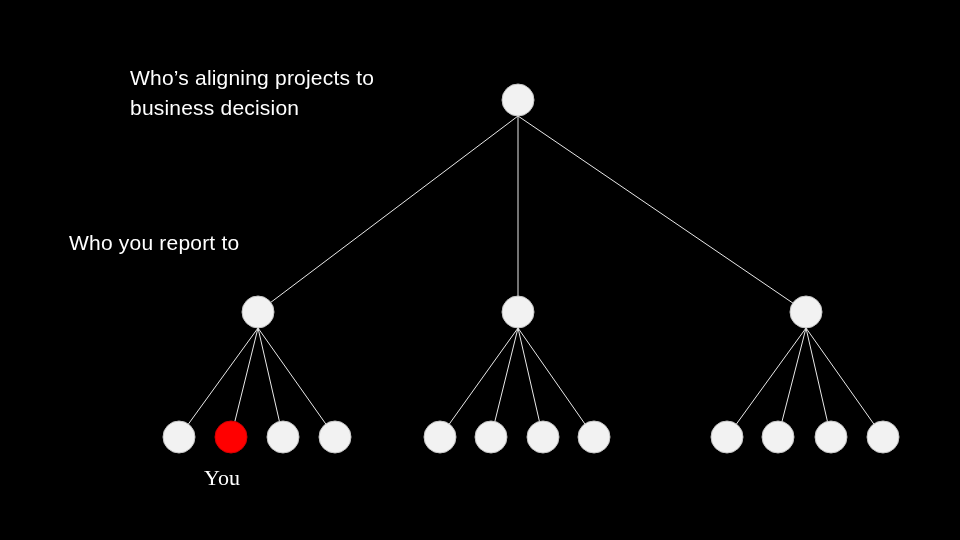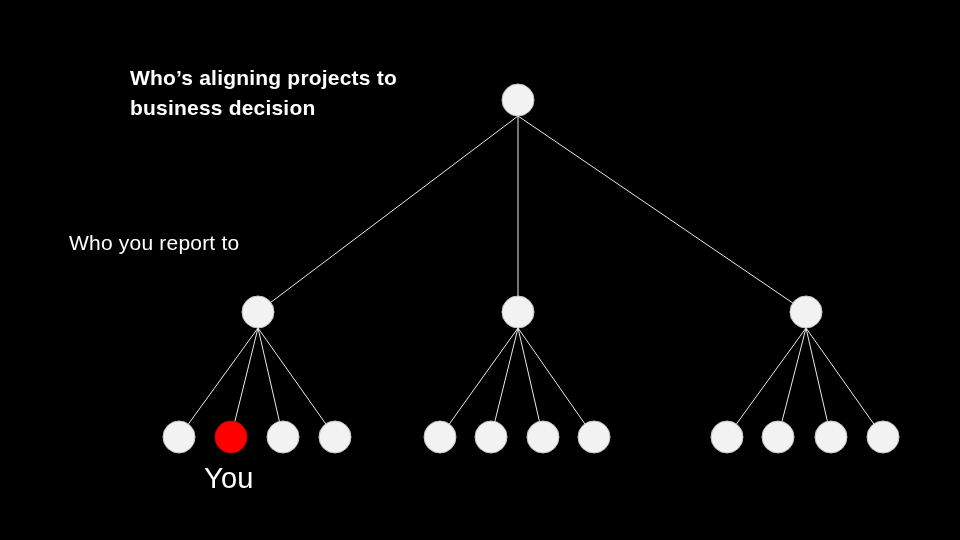--- a/index.html
+++ b/index.html
@@ -20,30 +20,30 @@
     color: #ffffff;
     font-size: 21px;
     line-height: 30px;
     white-space: pre-line;
     letter-spacing: 0.2px;
   }
   .label-top-question {
     left: 130px;
     top: 63px;
     width: 320px;
-    font-weight: bold;
   }
   .label-report-to {
     left: 69px;
     top: 228px;
   }
   .label-you {
     left: 204px;
     top: 463px;
-    font-size: 29px;
+    font-size: 22px;
+    font-family: Liberation Serif, serif;
   }
   .org-svg {
     position: absolute;
     left: 0;
     top: 0;
     width: 960px;
     height: 540px;
   }
 </style>
 </head>

